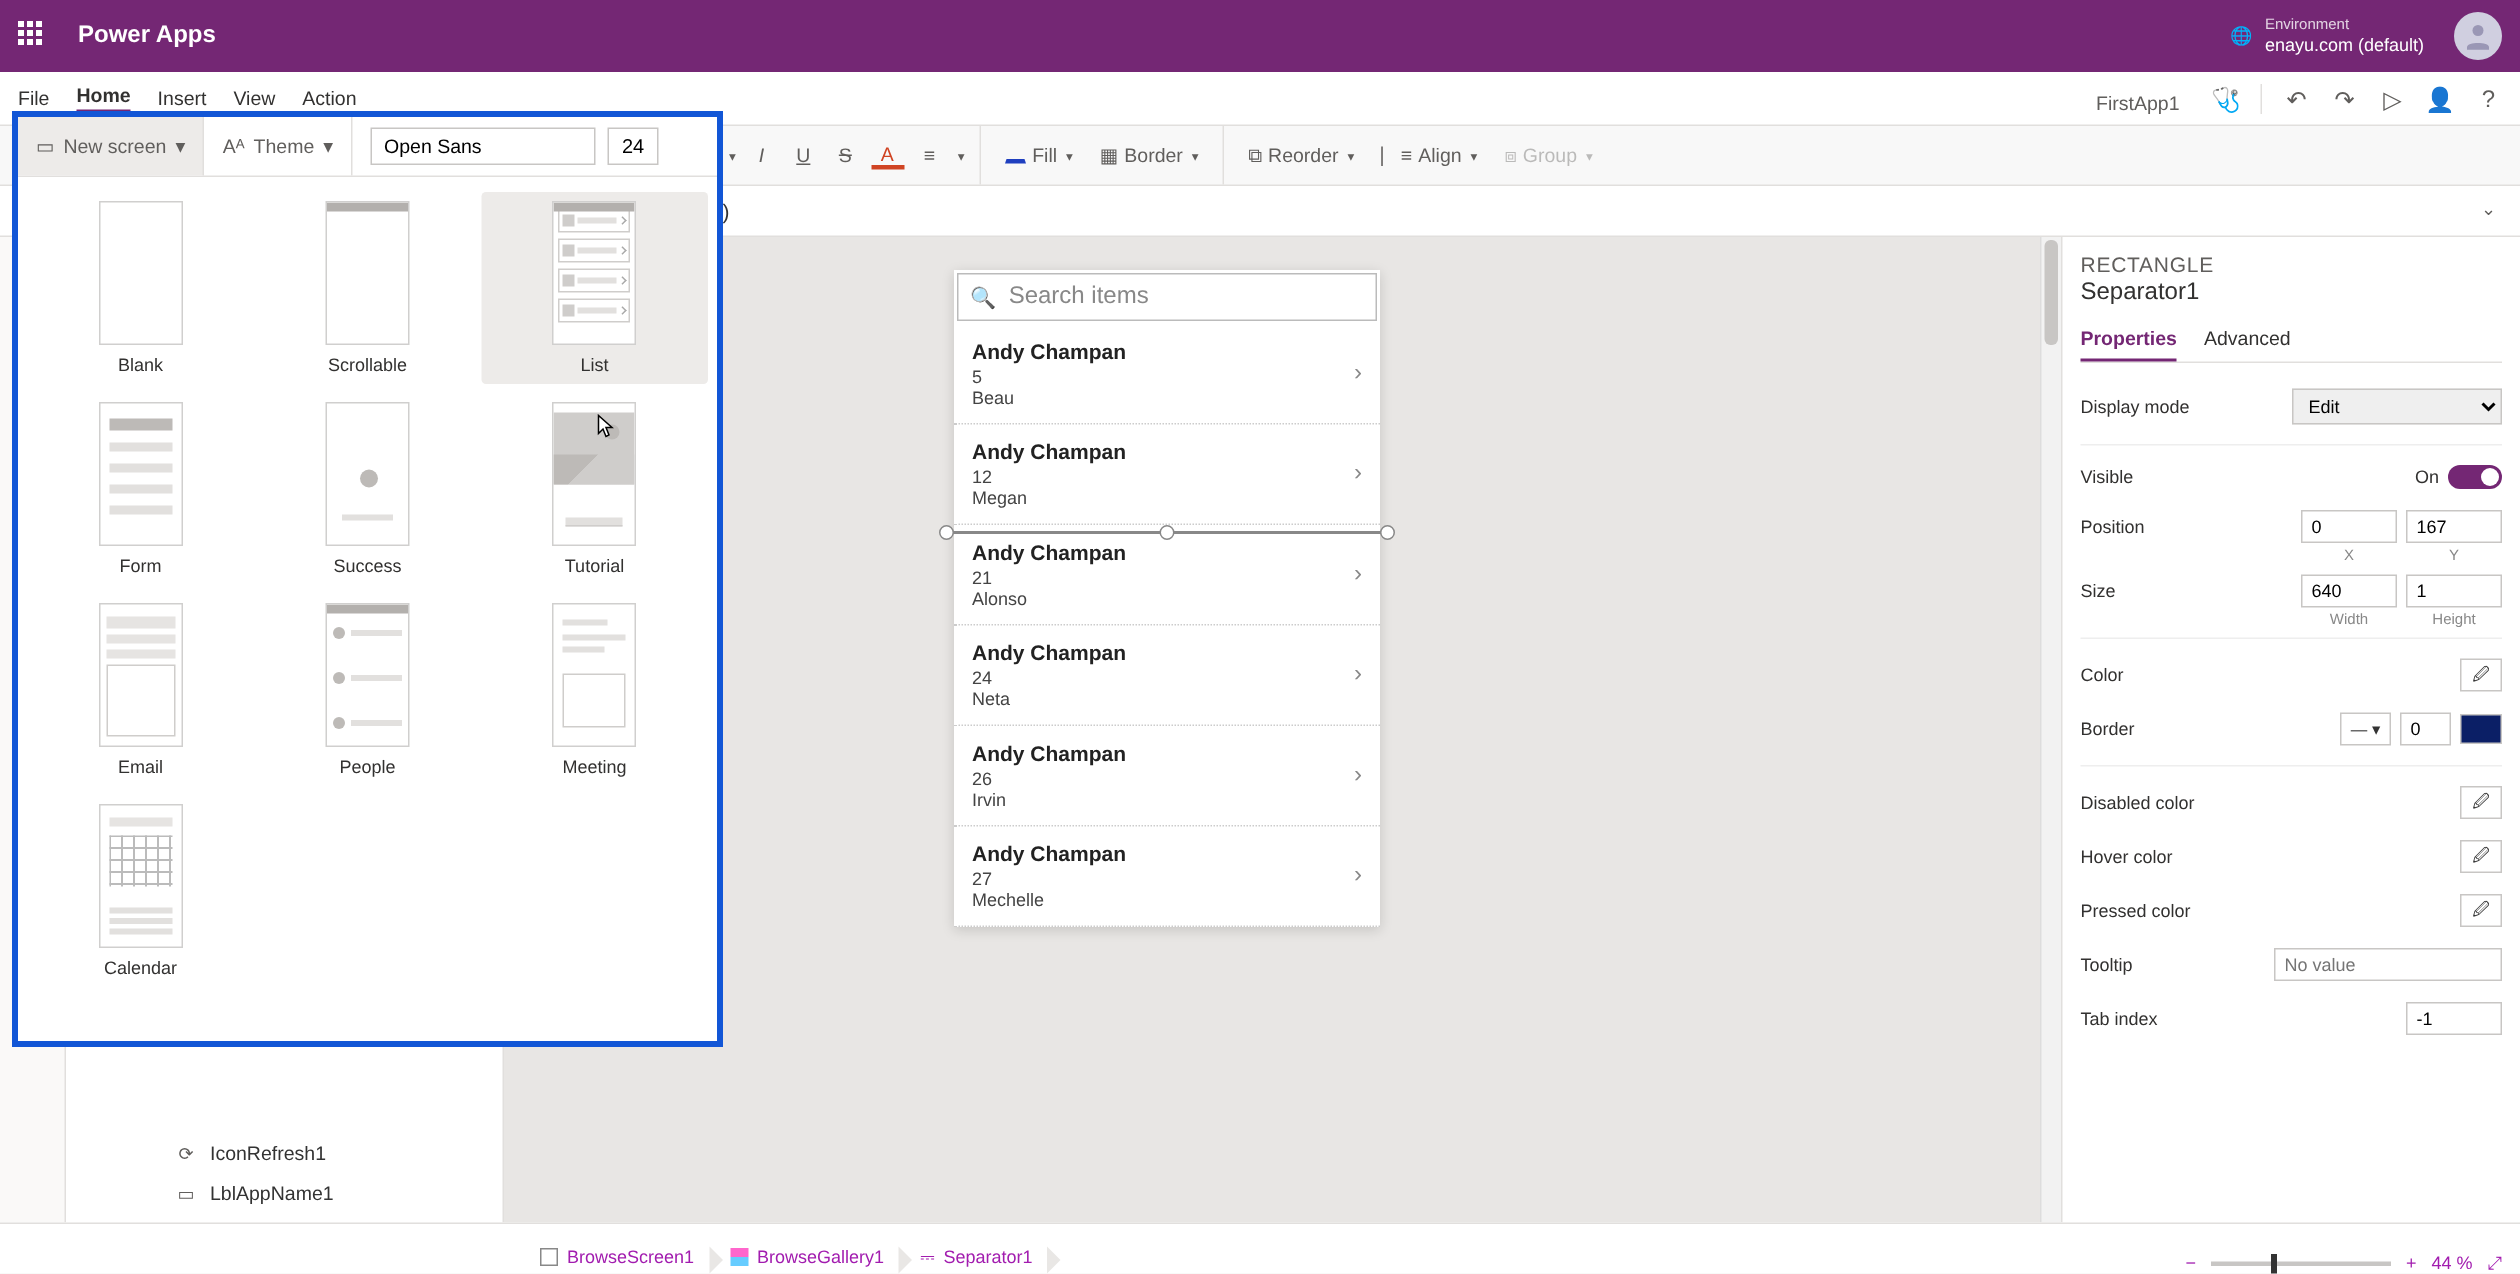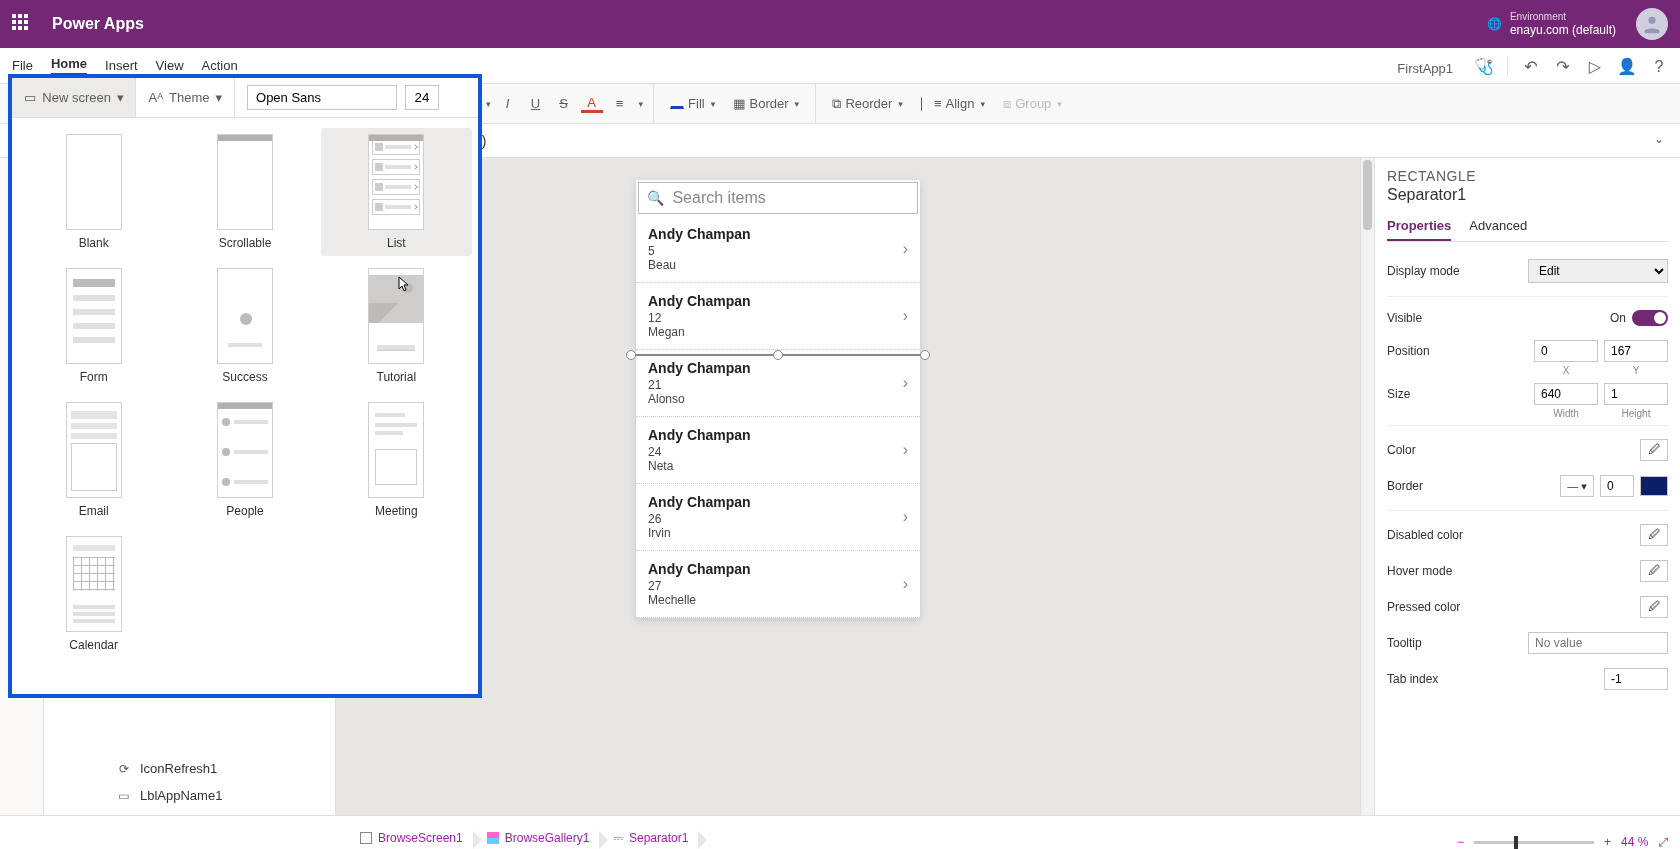--- a/index.html
+++ b/index.html
@@ -387,30 +387,30 @@
         <input style="width: 34px;" value="0">
         <div class="swatch"></div>
       </div>
     </div>
     <hr class="hr">
     <div class="prow">
         <label>Disabled color</label>
         <div class="iconbtn">🖉</div>
       </div>
     <div class="prow">
-        <label>Hover mode</label>
+        <label>Hover color</label>
         <div class="iconbtn">🖉</div>
       </div>
     <div class="prow">
         <label>Pressed color</label>
         <div class="iconbtn">🖉</div>
       </div>
     <div class="prow">
         <label>Tooltip</label>
-        <input style="width: 140px; margin-left: 34px;" placeholder="No value">
+        <input style="width: 152px; margin-left: 34px;" placeholder="No value">
       </div>
     <div class="prow">
         <label>Tab index</label>
         <input value="-1" style="">
       </div>
   </div>
 </div>
 
 <div class="statusbar">
   <div style="width:336px"></div>

